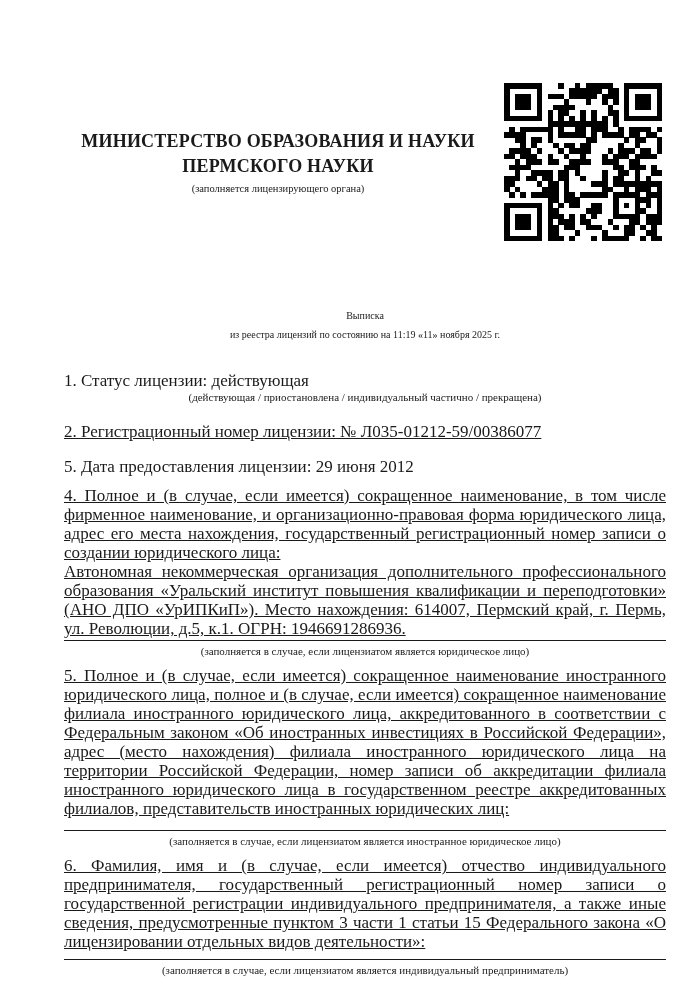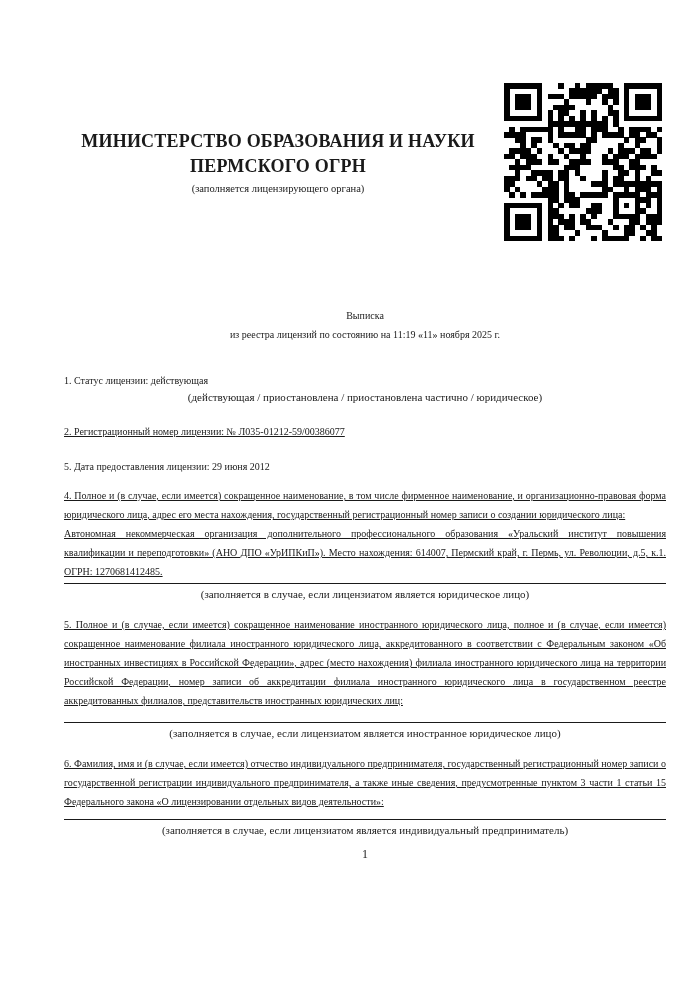--- a/index.html
+++ b/index.html
@@ -21,44 +21,44 @@
     text-align: center;
   }
   .ministry { font-weight: bold; font-size: 18px; line-height: 25px; letter-spacing: 0.2px; }
   .header-sub { font-size: 10.5px; margin-top: 4px; }
   .qr {
     position: absolute; top: 83px; right: 4px;
     width: 158px; height: 158px;
   }
   .qr svg { display: block; width: 100%; height: 100%; }
   .doc-title { margin-top: 61px; text-align: center; font-size: 10px; line-height: 19px; }
-  .para { font-size: 10px; line-height: 19px; text-align: left; }
+  .para { font-size: 17px; line-height: 19px; text-align: left; }
   .just { text-align: justify; text-decoration: underline; }
   .note { font-size: 11px; line-height: 14px; text-align: center; }
   .rule { border-top: 1.5px solid #1a1a1a; height: 0; }
   .mt-27 { margin-top: 27px; }
   .mt-18 { margin-top: 18px; text-decoration: underline; }
   .mt-16 { margin-top: 16px; }
-  .mt-14 { margin-top: 14px; }
+  .mt-14 { margin-top: 8px; }
   .mt-12 { margin-top: 12px; }
   .mt-10 { margin-top: 10px; }
   .mt-8  { margin-top: 8px; }
   .mt-3  { margin-top: 3px; }
   .mt-2  { margin-top: 2px; }
   .page-number { margin-top: 10px; text-align: center; font-size: 12px; }
 </style>
 </head>
 <body>
 
 <div class="page">
 
   <div class="header">
     <div class="header-text">
       <div class="ministry">МИНИСТЕРСТВО ОБРАЗОВАНИЯ И НАУКИ</div>
-      <div class="ministry">ПЕРМСКОГО ОГРН</div>
+      <div class="ministry">ПЕРМСКОГО НАУКИ</div>
       <div class="header-sub">(заполняется лицензирующего органа)</div>
     </div>
     <div class="qr">
         <svg viewBox="0 0 29 29" shape-rendering="crispEdges">
           <g fill="#000">
             <rect x="0" y="0" width="1.02" height="1.02"></rect>
             <rect x="1" y="0" width="1.02" height="1.02"></rect>
             <rect x="2" y="0" width="1.02" height="1.02"></rect>
             <rect x="3" y="0" width="1.02" height="1.02"></rect>
             <rect x="4" y="0" width="1.02" height="1.02"></rect>
@@ -512,29 +512,29 @@
         </svg>
       </div>
   </div>
 
   <div class="doc-title">
     <div>Выписка</div>
     <div>из реестра лицензий по состоянию на 11:19 «11» ноября 2025 г.</div>
   </div>
 
   <div class="para mt-27">1. Статус лицензии: действующая</div>
-  <div class="note">(действующая / приостановлена / приостановлена частично / юридическое)</div>
+  <div class="note">(действующая / приостановлена / индивидуальный частично / прекращена)</div>
 
   <div class="para mt-18">2. Регистрационный номер лицензии: № Л035-01212-59/00386077</div>
 
   <div class="para mt-16">5. Дата предоставления лицензии: 29 июня 2012</div>
 
   <div class="mt-10">
     <div class="para just">4. Полное и (в случае, если имеется) сокращенное наименование, в том числе фирменное наименование, и организационно-правовая форма юридического лица, адрес его места нахождения, государственный регистрационный номер записи о создании юридического лица:</div>
-    <div class="para just">Автономная некоммерческая организация дополнительного профессионального образования «Уральский институт повышения квалификации и переподготовки» (АНО ДПО «УрИПКиП»). Место нахождения: 614007, Пермский край, г. Пермь, ул. Революции, д.5, к.1. ОГРН: 1270681412485.</div>
+    <div class="para just">Автономная некоммерческая организация дополнительного профессионального образования «Уральский институт повышения квалификации и переподготовки» (АНО ДПО «УрИПКиП»). Место нахождения: 614007, Пермский край, г. Пермь, ул. Революции, д.5, к.1. ОГРН: 1946691286936.</div>
     <div class="rule mt-2"></div>
     <div class="note mt-3">(заполняется в случае, если лицензиатом является юридическое лицо)</div>
   </div>
 
   <div class="mt-14">
     <div class="para just">5. Полное и (в случае, если имеется) сокращенное наименование иностранного юридического лица, полное и (в случае, если имеется) сокращенное наименование филиала иностранного юридического лица, аккредитованного в соответствии с Федеральным законом «Об иностранных инвестициях в Российской Федерации», адрес (место нахождения) филиала иностранного юридического лица на территории Российской Федерации, номер записи об аккредитации филиала иностранного юридического лица в государственном реестре аккредитованных филиалов, представительств иностранных юридических лиц:</div>
     <div class="para just"></div>
     <div class="rule mt-12"></div>
     <div class="note mt-3">(заполняется в случае, если лицензиатом является иностранное юридическое лицо)</div>
   </div>

